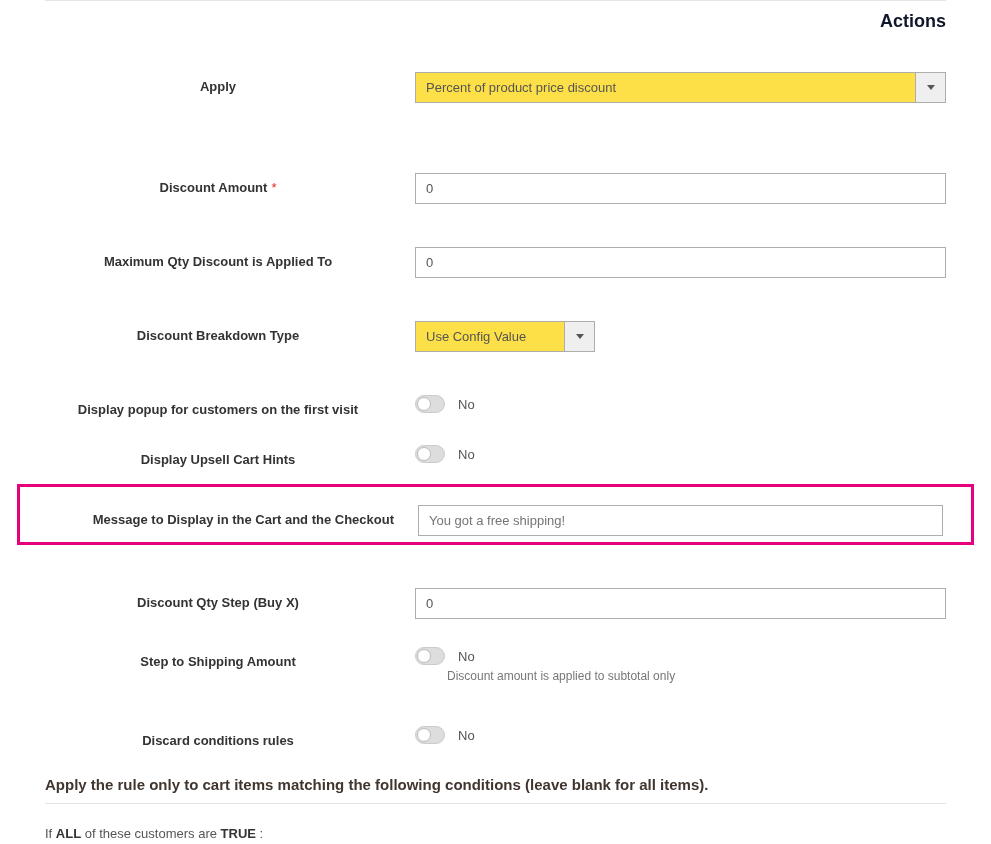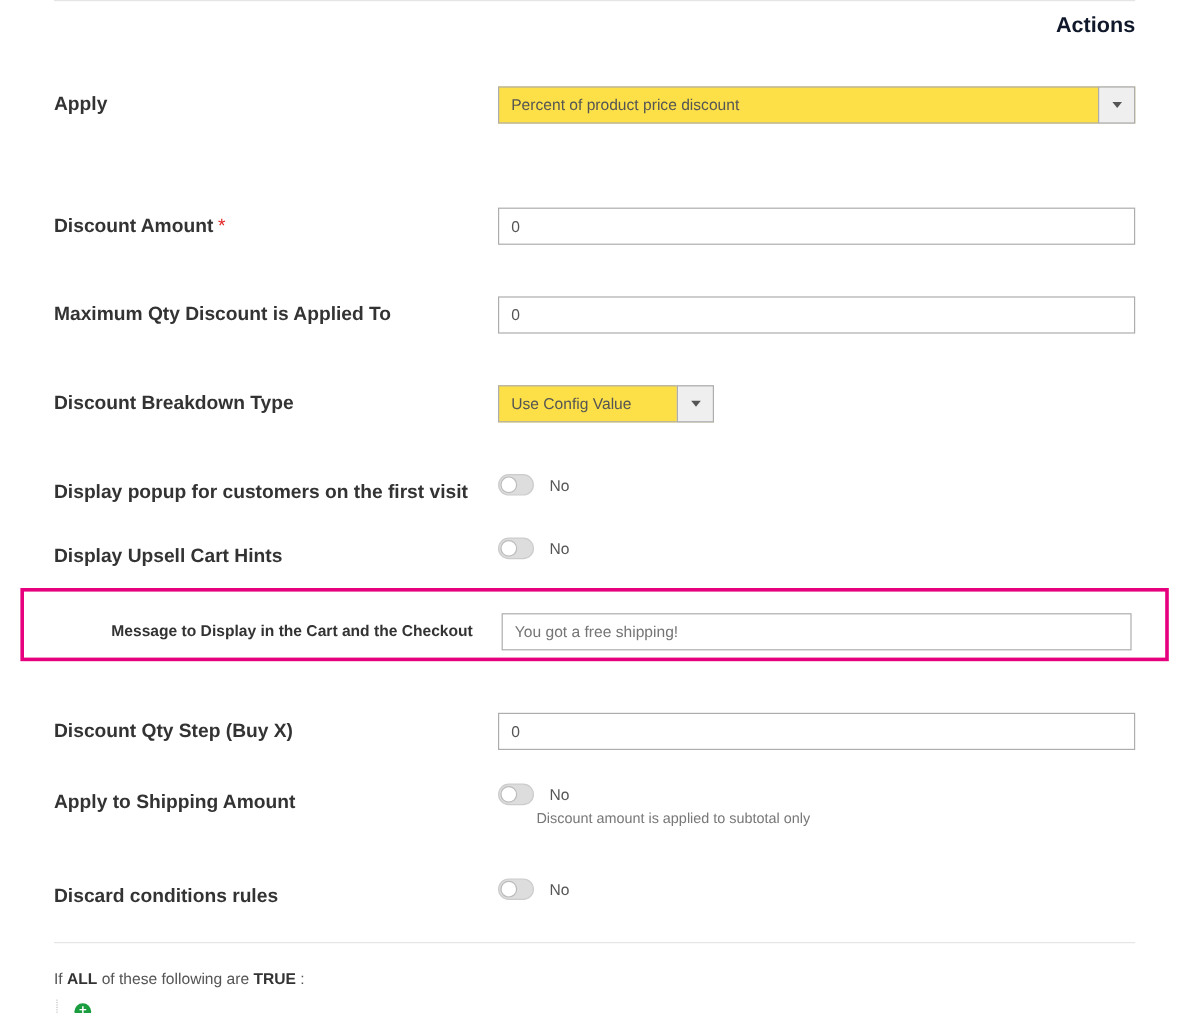--- a/index.html
+++ b/index.html
@@ -3,21 +3,21 @@
   <meta charset="utf-8">
   <style>
     * { box-sizing: border-box; margin: 0; padding: 0; }
     body { font-family: Arial, Helvetica, sans-serif; font-size: 13px; color: #333; background: #fff; width: 991px; }
     .container { padding: 0 45px 40px 45px; }
     .top-border { border-top: 1px solid #e5e5e5; margin-bottom: 10px; }
     .section-title { font-size: 18px; font-weight: 600; color: #0f172a; margin-bottom: 40px; text-align: right; }
 
     .form-row { display: flex; align-items: flex-start; padding: 0; margin-bottom: 28px; }
     .form-row.tight { margin-bottom: 17px; }
-    .label-col { width: 370px; min-width: 370px; text-align: left; padding-right: 24px; padding-top: 7px; font-size: 16px; font-weight: 600; color: #333; }
+    .label-col { width: 370px; min-width: 370px; text-align: center; padding-right: 24px; padding-top: 7px; font-size: 13px; font-weight: 600; color: #333; }
     .label-col .req { color: #e22626; margin-left: 4px; font-weight: 400; }
     .field-col { flex: 1; }
 
     .select-wrap { position: relative; display: inline-block; }
     .select-wrap.full { width: 100%; }
     .select {
       height: 31px; border: 1px solid #adadad; background: #fde047; padding: 0 34px 0 10px;
       font-size: 13px; color: #555; appearance: none; -webkit-appearance: none;
       width: 100%; cursor: pointer;
     }
@@ -148,21 +148,21 @@
   </div>
 
   <div class="form-row gap-md">
     <div class="label-col">Discount Qty Step (Buy X)</div>
     <div class="field-col">
       <input type="text" class="text-input" value="0" style="">
     </div>
   </div>
 
   <div class="form-row" style="margin-bottom:35px;">
-    <div class="label-col">Apply to Shipping Amount</div>
+    <div class="label-col">Step to Shipping Amount</div>
     <div class="field-col">
       <div class="toggle-row">
         <div class="toggle">
             <div class="toggle-knob"></div>
           </div>
         <span class="toggle-label">No</span>
       </div>
       <div class="hint">Discount amount is applied to subtotal only</div>
     </div>
   </div>
@@ -172,24 +172,25 @@
     <div class="field-col">
       <div class="toggle-row">
         <div class="toggle">
             <div class="toggle-knob"></div>
           </div>
         <span class="toggle-label">No</span>
       </div>
     </div>
   </div>
 
+  <div class="rule-heading">Apply the rule only to cart items matching the following conditions (leave blank for all items).</div>
   <div class="rule-divider"></div>
 
   <div class="cond-text">
-    <span>If </span><span class="kw">ALL</span><span>  of these following are </span><span class="kw">TRUE</span><span> :</span>
+    <span>If </span><span class="kw">ALL</span><span>  of these customers are </span><span class="kw">TRUE</span><span> :</span>
   </div>
   <div class="cond-tree">
     <span class="add-btn">
       <span>+</span>
     </span>
   </div>
 
   <div class="form-row">
     <div class="label-col">Free Shipping</div>
     <div class="field-col">

